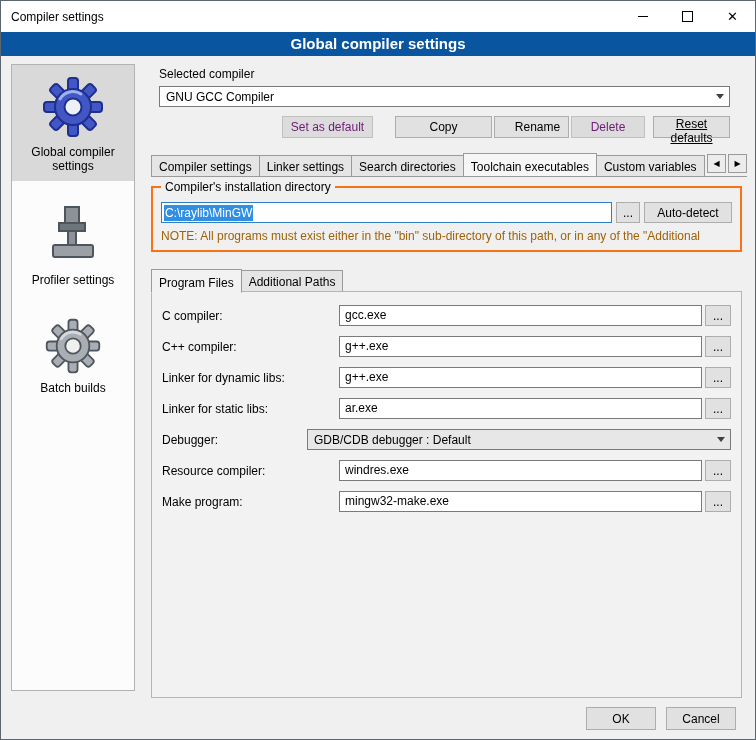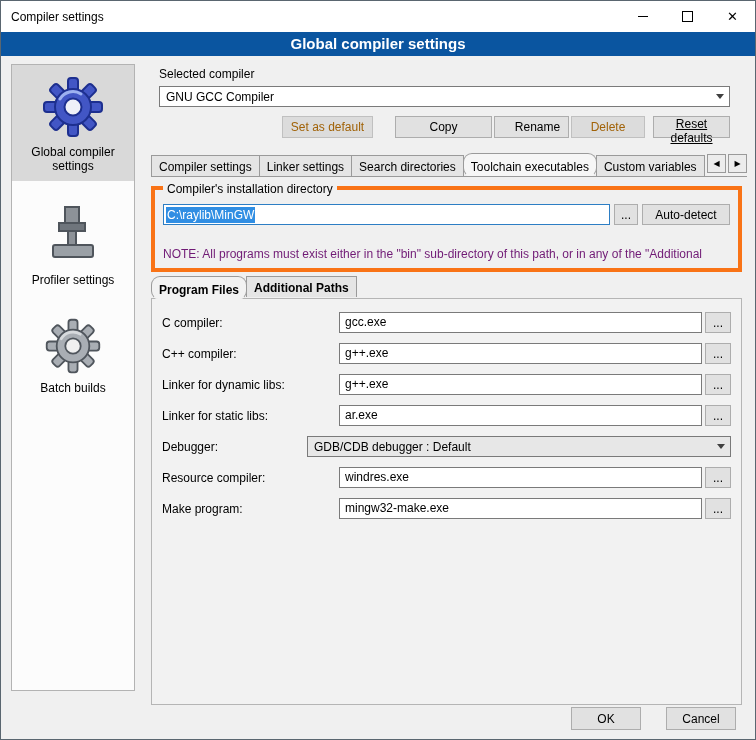--- a/index.html
+++ b/index.html
@@ -35,61 +35,61 @@
   .combo{height:21px;background:#fff;border:1px solid #7a7a7a;box-sizing:border-box;
     display:flex;align-items:center;}
   .combo-text{flex:1;padding:0 6px;white-space:nowrap;overflow:hidden;}
   .arrow-zone{width:18px;align-self:stretch;display:flex;align-items:center;justify-content:center;}
   .chev{width:0;height:0;border-left:4px solid transparent;border-right:4px solid transparent;
     border-top:5px solid #404040;}
   .compiler-combo{margin-left:8px;width:571px;}
   
   .btn{height:22px;background:#e1e1e1;border:1px solid #adadad;font-size:12px;
     font-family:inherit;padding:0;box-sizing:border-box;color:#000;cursor:default;}
-  .btn.disabled{color:#a16207;background:#dcdcdc;border-color:#c0c0c0;}
+  .btn.disabled{color:#701a75;background:#dcdcdc;border-color:#c0c0c0;}
   .btnrow{margin:9px 0 0 8px;width:571px;display:flex;align-items:center;}
   #btn-setdefault{margin-left:123px;width:91px;}
   #btn-copy{margin-left:22px;width:97px;}
   #btn-rename{margin-left:2px;width:75px;padding-left:12px;}
   #btn-delete{margin-left:2px;width:74px;}
   #btn-reset{margin-left:auto;width:77px;text-decoration:underline;}
   
   .tabstrip{margin-top:14px;display:flex;align-items:flex-end;border-bottom:1px solid #9a9a9a;}
   .tabs-holder{display:flex;align-items:flex-end;flex:1;overflow:hidden;height:24px;}
   .tab{white-space:nowrap;font-size:12px;padding:4px 7px 3px;border:1px solid #9a9a9a;
     border-bottom:none;background:#e5e5e5;margin-right:-1px;height:21px;box-sizing:border-box;}
   .tab.active{background:#f6f6f6;height:24px;padding-top:6px;margin-bottom:-1px;
-    border-bottom:1px solid #f6f6f6;position:relative;z-index:2;border-radius:9px;}
+    border-bottom:1px solid #f6f6f6;position:relative;z-index:2;}
   .tabarrow{width:17px;height:17px;border:1px solid #9a9a9a;background:#ececec;font-size:8px;
     display:flex;align-items:center;justify-content:center;margin-left:2px;margin-bottom:3px;}
   
-  .groupbox{margin:9px 5px 0 0;border:4px solid #f97316;position:relative;
+  .groupbox{margin:9px 5px 0 0;border:2px solid #f97316;position:relative;
     padding:14px 8px 7px;box-sizing:border-box;}
   .legend{position:absolute;top:-8px;left:8px;background:#f0f0f0;padding:0 4px;}
   .dir-row{display:flex;align-items:center;}
   .dir-input{flex:1;height:21px;box-sizing:border-box;border:1px solid #2d7ec4;background:#fff;
     display:flex;align-items:center;padding:0 2px;overflow:hidden;white-space:nowrap;}
   .dir-input .sel{background:#308ee3;color:#fff;padding:1px 1px;}
   .browse-sm{width:24px;height:21px;margin-left:4px;}
   .autodetect{width:88px;height:21px;margin-left:4px;text-align:center;}
-  .note{margin-top:22px;color:#701a75;white-space:nowrap;overflow:hidden;}
-  
-  .subtabstrip{margin-top:4px;display:flex;align-items:flex-start;position:relative;z-index:2;
-    margin-bottom:-1px;font-weight:bold;}
+  .note{margin-top:6px;color:#a16207;white-space:nowrap;overflow:hidden;}
+  
+  .subtabstrip{margin-top:17px;display:flex;align-items:center;position:relative;z-index:2;
+    margin-bottom:-1px;}
   .subtabstrip .tab.active{background:#f2f2f2;border-bottom:1px solid #f2f2f2;}
   .panel{margin-right:5px;border:1px solid #b5b5b5;height:407px;box-sizing:border-box;
     padding:13px 10px 0;background:#f2f2f2;position:relative;z-index:1;}
   .form-row{display:flex;align-items:center;margin-bottom:10px;}
   .form-label{width:145px;flex-shrink:0;}
   .textfield{flex:1;height:21px;box-sizing:border-box;border:1px solid #7a7a7a;background:#fff;
     padding:0 5px;line-height:19px;white-space:nowrap;overflow:hidden;margin-left:32px;}
   .browse{width:26px;height:21px;margin-left:3px;flex-shrink:0;}
   .form-combo{flex:1;background:#e7e7e7;}
   
-  .footer{position:absolute;right:19px;bottom:9px;display:flex;gap:25px;}
+  .footer{position:absolute;right:19px;bottom:9px;display:flex;gap:10px;}
   .footer .btn{width:70px;height:23px;}
 </style>
 </head>
 <body>
 
 <div class="window">
 
   <div class="titlebar">
     <div class="titlebar-title">Compiler settings</div>
     <div class="winbtn">

